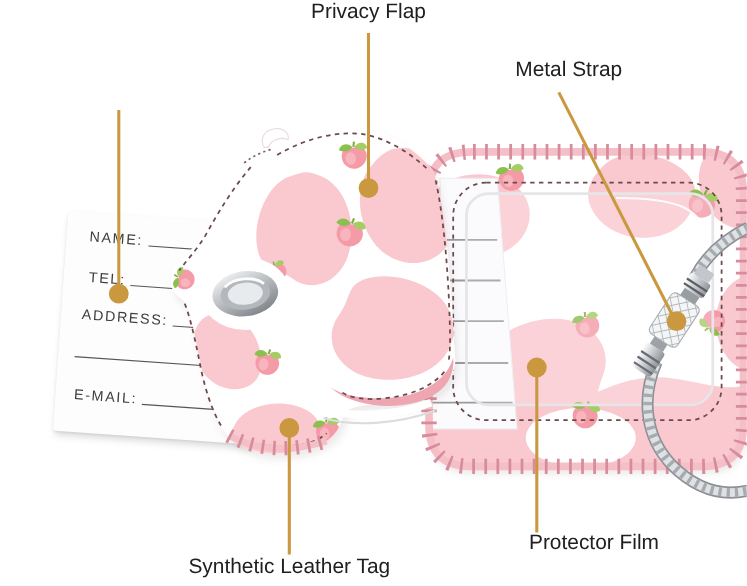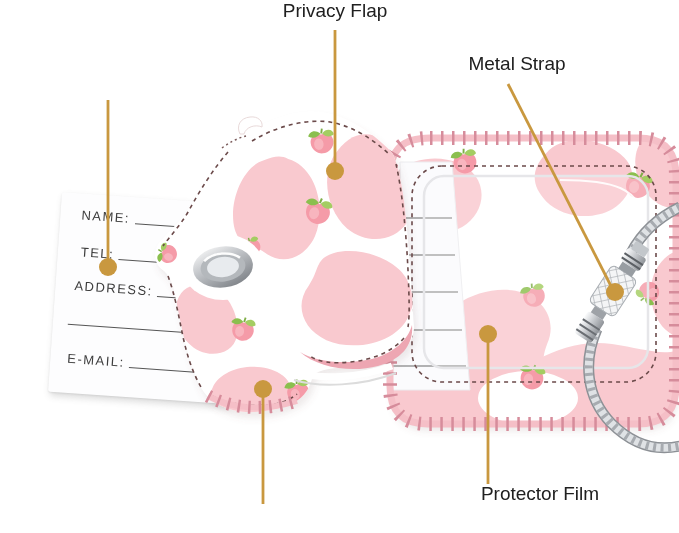--- a/index.html
+++ b/index.html
@@ -209,13 +209,14 @@
       <circle class="annDot" cx="488" cy="334" r="9"></circle>
       <line class="annLine" x1="488" y1="342" x2="488" y2="484"></line>
       <circle class="annDot" cx="263" cy="389" r="9"></circle>
       <line class="annLine" x1="263" y1="397" x2="263" y2="504"></line>
     </g>
   </svg>
 
   <div class="ann-label center" style="left:335px;top:1px;">Privacy Flap</div>
   <div class="ann-label center" style="left:517px;top:54px;">Metal Strap</div>
   <div class="ann-label center" style="left:495px;top:484px;margin-left:45px;">Protector Film</div>
+  <div class="ann-label center" style="left:263px;top:506px;">Synthetic Leather Tag</div>
 </div>
 
 </body></html>

